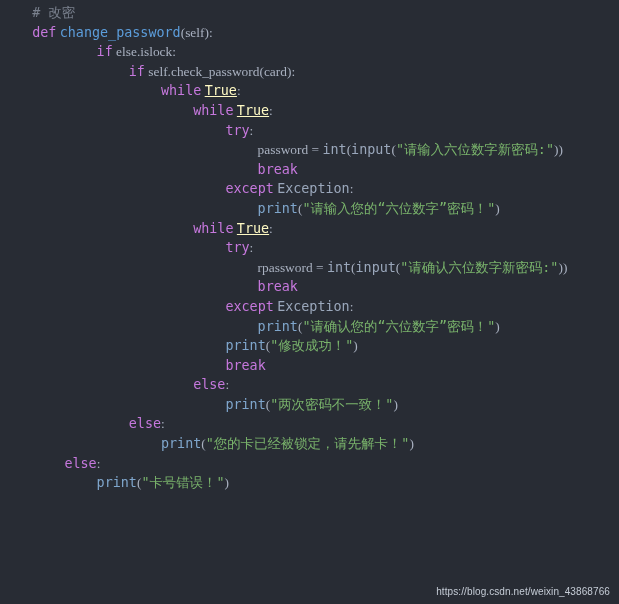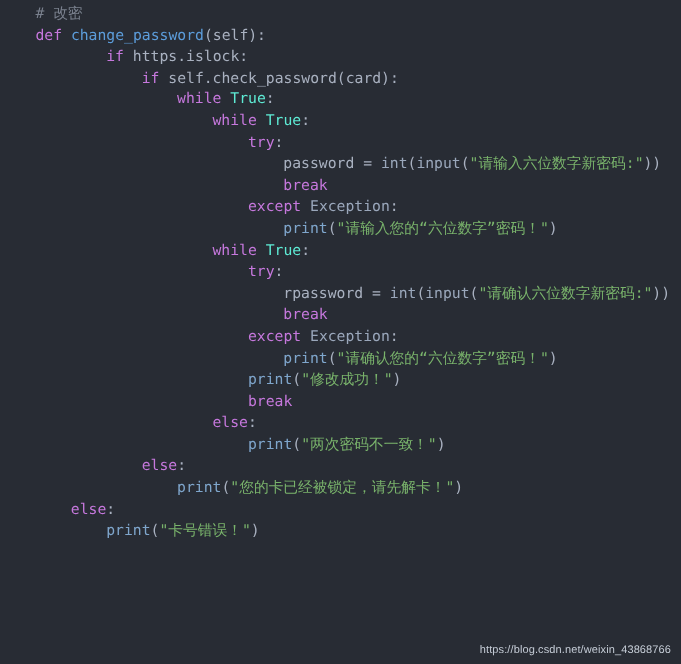--- a/index.html
+++ b/index.html
@@ -32,23 +32,23 @@
     color: #a9b1c0;
   }
   
   .code-line > .ind {
     display: inline-block;
   }
   
   .t-comment  { color: #7a818e; }
   .t-keyword  { color: #c678dd; }   
   .t-kw2      { color: #c678dd; }   
-  .t-const    { color: #5eead4; }   
+  .t-const    { color: #fef9c3; text-decoration: underline; }   
   .t-func     { color: #5c9ddb; text-align: right; }   
-  .t-plain    { color: #a9b1c0; }   
+  .t-plain    { color: #a9b1c0; font-family: Liberation Serif, serif; }   
   .t-builtin  { color: #9aa7bb; }   
   .t-print    { color: #7fa6cc; text-align: right; }   
   .t-string   { color: #79b36b; }
 
   .watermark {
     position: absolute;
     right: 9px;
     bottom: 7px;
     font-family: "Liberation Sans", sans-serif;
     font-size: 10px;
@@ -59,21 +59,21 @@
   }
 </style>
 </head>
 <body>
 
 <div id="screenshot">
 
   <div class="code-area" id="code-area">
       <div class="code-line"><span class="ind" style="width: 32.2px;"></span><span class="t-comment"># 改密</span></div>
       <div class="code-line"><span class="ind" style="width: 32.2px;"></span><span class="t-keyword">def</span><span class="t-plain"> </span><span class="t-func">change_password</span><span class="t-plain">(self):</span></div>
-      <div class="code-line"><span class="ind" style="width: 96.6px;"></span><span class="t-keyword">if</span><span class="t-plain"> https.islock:</span></div>
+      <div class="code-line"><span class="ind" style="width: 96.6px;"></span><span class="t-keyword">if</span><span class="t-plain"> else.islock:</span></div>
       <div class="code-line"><span class="ind" style="width: 128.8px;"></span><span class="t-keyword">if</span><span class="t-plain"> self.check_password(card):</span></div>
       <div class="code-line"><span class="ind" style="width: 161px;"></span><span class="t-keyword">while</span><span class="t-plain"> </span><span class="t-const">True</span><span class="t-plain">:</span></div>
       <div class="code-line"><span class="ind" style="width: 193.2px;"></span><span class="t-keyword">while</span><span class="t-plain"> </span><span class="t-const">True</span><span class="t-plain">:</span></div>
       <div class="code-line"><span class="ind" style="width: 225.4px;"></span><span class="t-keyword">try</span><span class="t-plain">:</span></div>
       <div class="code-line"><span class="ind" style="width: 257.6px;"></span><span class="t-plain">password = </span><span class="t-builtin">int</span><span class="t-plain">(</span><span class="t-builtin">input</span><span class="t-plain">(</span><span class="t-string">"请输入六位数字新密码:"</span><span class="t-plain">))</span></div>
       <div class="code-line"><span class="ind" style="width: 257.6px;"></span><span class="t-kw2">break</span></div>
       <div class="code-line"><span class="ind" style="width: 225.4px;"></span><span class="t-keyword">except</span><span class="t-plain"> </span><span class="t-builtin">Exception</span><span class="t-plain">:</span></div>
       <div class="code-line"><span class="ind" style="width: 257.6px;"></span><span class="t-print">print</span><span class="t-plain">(</span><span class="t-string">"请输入您的“六位数字”密码！"</span><span class="t-plain">)</span></div>
       <div class="code-line"><span class="ind" style="width: 193.2px;"></span><span class="t-keyword">while</span><span class="t-plain"> </span><span class="t-const">True</span><span class="t-plain">:</span></div>
       <div class="code-line"><span class="ind" style="width: 225.4px;"></span><span class="t-keyword">try</span><span class="t-plain">:</span></div>

